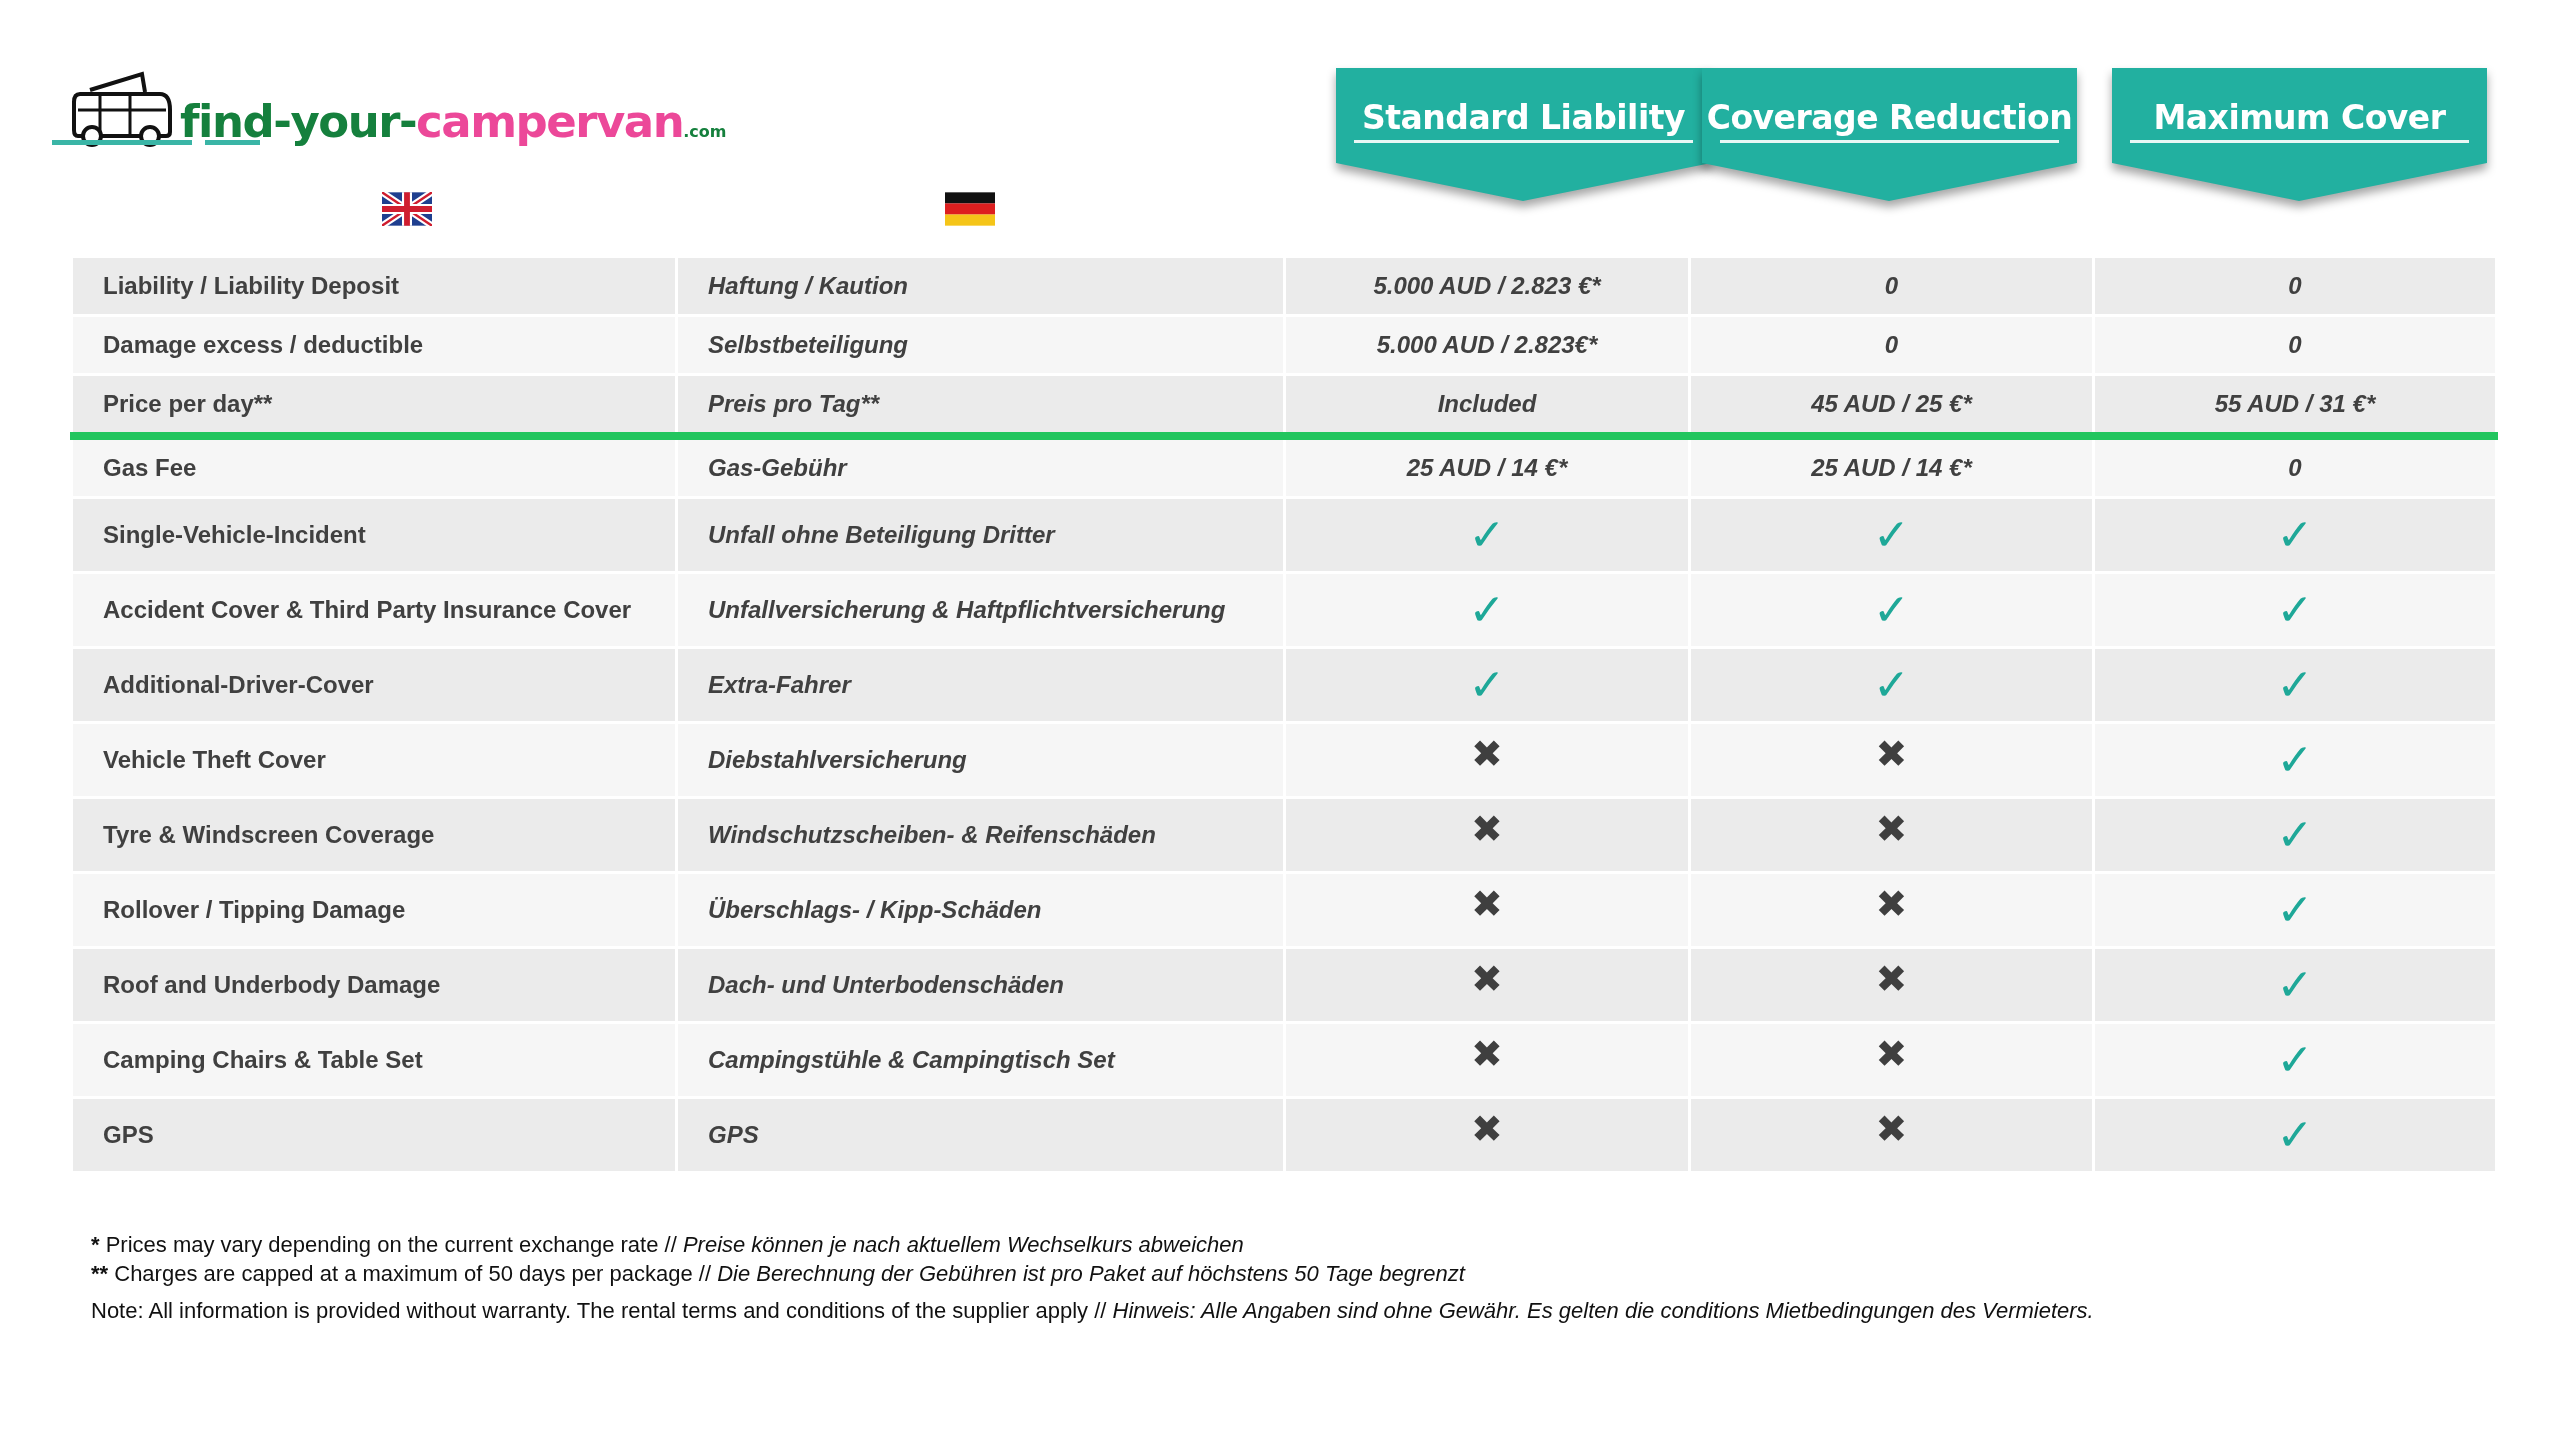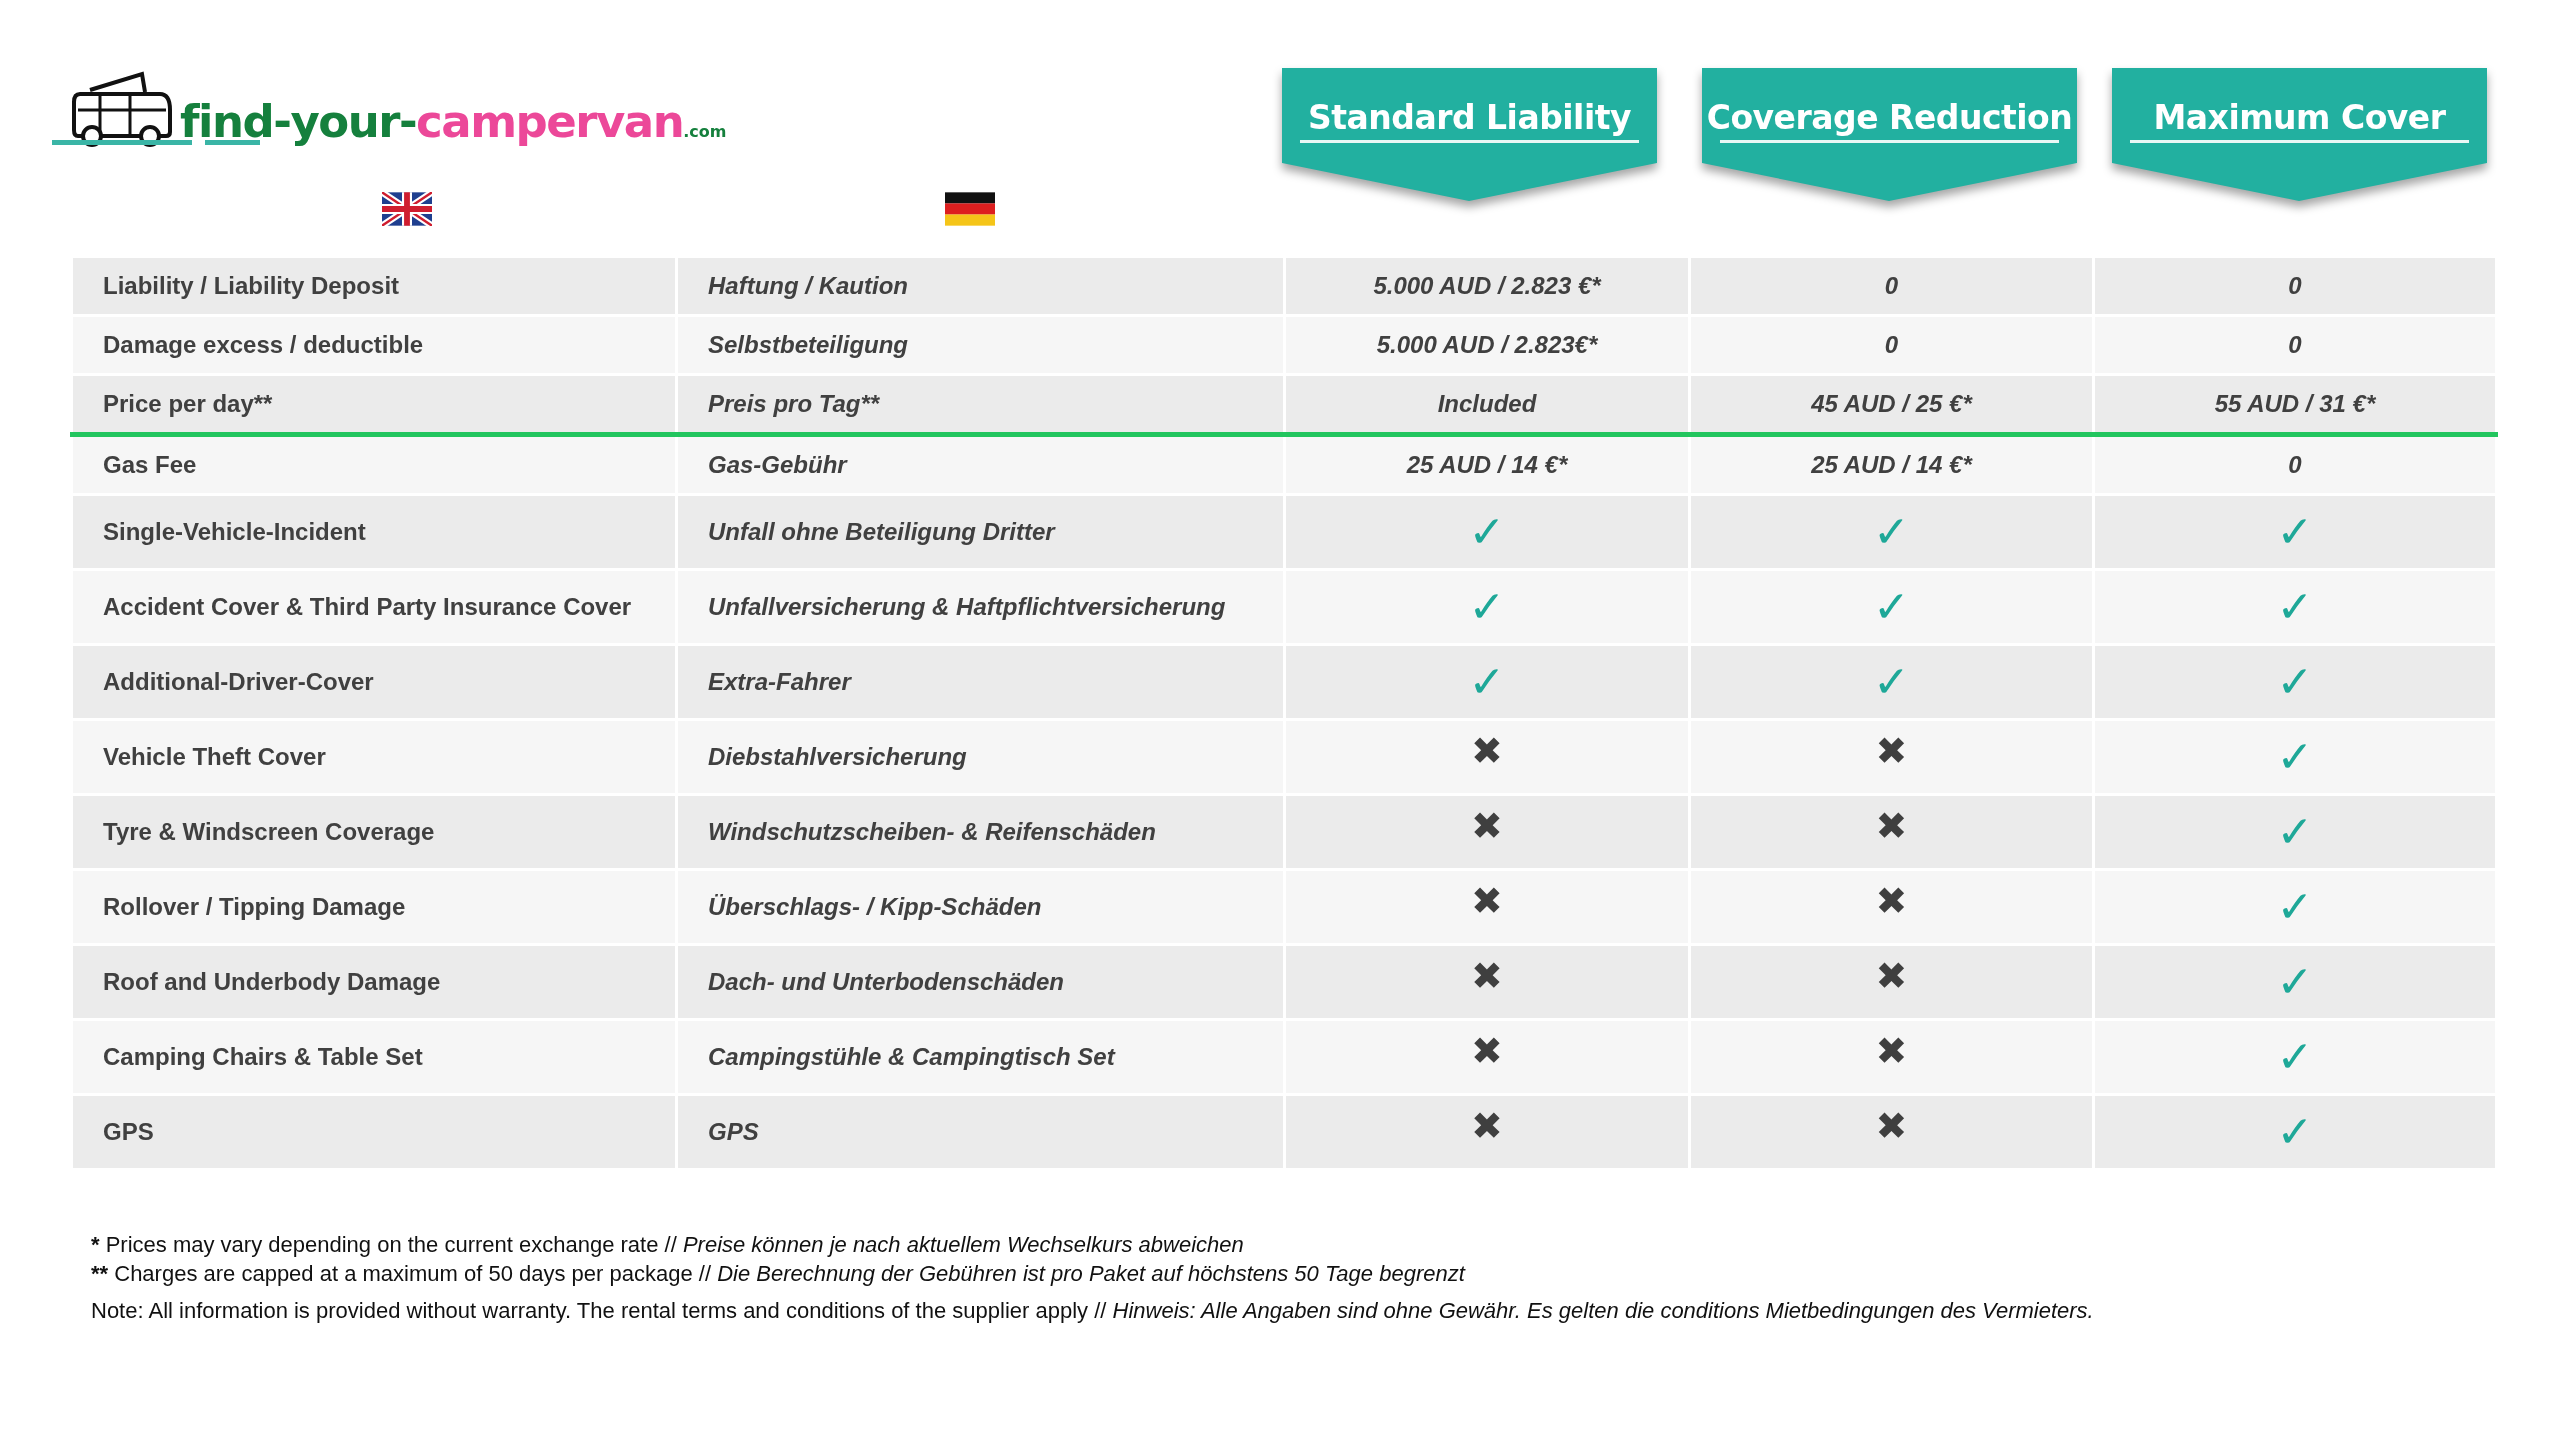--- a/index.html
+++ b/index.html
@@ -17,21 +17,21 @@
   .hdr .hdr-label{position:absolute;left:0;right:0;top:30px;text-align:center;color:#fff;font-weight:bold;font-size:33px;font-family:"DejaVu Sans",sans-serif;letter-spacing:-0.5px;}
   .hdr .hdr-line{position:absolute;left:18px;right:18px;top:72px;height:3px;background:#e9f7f5;}
   table{position:absolute;left:70px;top:255px;width:2425px;border-collapse:collapse;table-layout:fixed;}
   td{border:3px solid #ffffff;padding:0 0 0 30px;font-size:24px;font-weight:bold;color:#404040;}
   td.c{text-align:center;padding:0;font-style:italic;}
   td.de{font-style:italic;}
   tr.odd td{background:#ebebeb;}
   tr.even td{background:#f6f6f6;}
   tr.short td{height:56px;}
   tr.tall td{height:72px;}
-  tr.price td{border-top:3px solid #555;border-bottom:5px solid #22c55e;}
+  tr.price td{border-top:3px solid #555;border-bottom:8px solid #22c55e;}
   .check{color:#1ea898;font-size:44px;font-weight:normal;font-family:"DejaVu Sans",sans-serif;line-height:1;}
   .cross{color:#3f3f3f;font-size:38px;font-family:"DejaVu Sans",sans-serif;line-height:1;position:relative;top:-6px;}
   .notes{position:absolute;left:75px;top:1230px;font-size:22px;color:#111;line-height:29px;font-family:"Liberation Sans",sans-serif;margin-left:16px;}
   .notes .i{font-style:italic;}
   .notes .b{font-weight:bold;}
   .notes .gap{margin-top:8px;}
 </style>
 </head>
 <body>
 
@@ -55,21 +55,21 @@
   <path d="M0 0 L60 40 M60 0 L0 40" stroke="#cf1d2f" stroke-width="3"></path>
   <path d="M30 0 V40 M0 20 H60" stroke="#fff" stroke-width="12"></path>
   <path d="M30 0 V40 M0 20 H60" stroke="#cf1d2f" stroke-width="7"></path>
 </svg>
 <svg class="flag" style="left:945px;" viewBox="0 0 60 40">
   <rect y="0" width="60" height="13.4" fill="#111"></rect>
   <rect y="13.3" width="60" height="13.4" fill="#dd1f1f"></rect>
   <rect y="26.6" width="60" height="13.4" fill="#f5c518"></rect>
 </svg>
 
-<div class="hdr" style="left:1282px;text-decoration:underline;">
+<div class="hdr" style="left:1336px;text-decoration:underline;">
   <svg width="375" height="135" viewBox="0 0 375 135">
       <path d="M0 0 H375 V95 L187 133 L0 95 Z" fill="#22b0a0"></path>
     </svg>
   <div class="hdr-label">Standard Liability</div>
   <div class="hdr-line"></div>
 </div>
 <div class="hdr" style="left:1702px;">
   <svg width="375" height="135" viewBox="0 0 375 135">
       <path d="M0 0 H375 V95 L187 133 L0 95 Z" fill="#22b0a0"></path>
     </svg>

